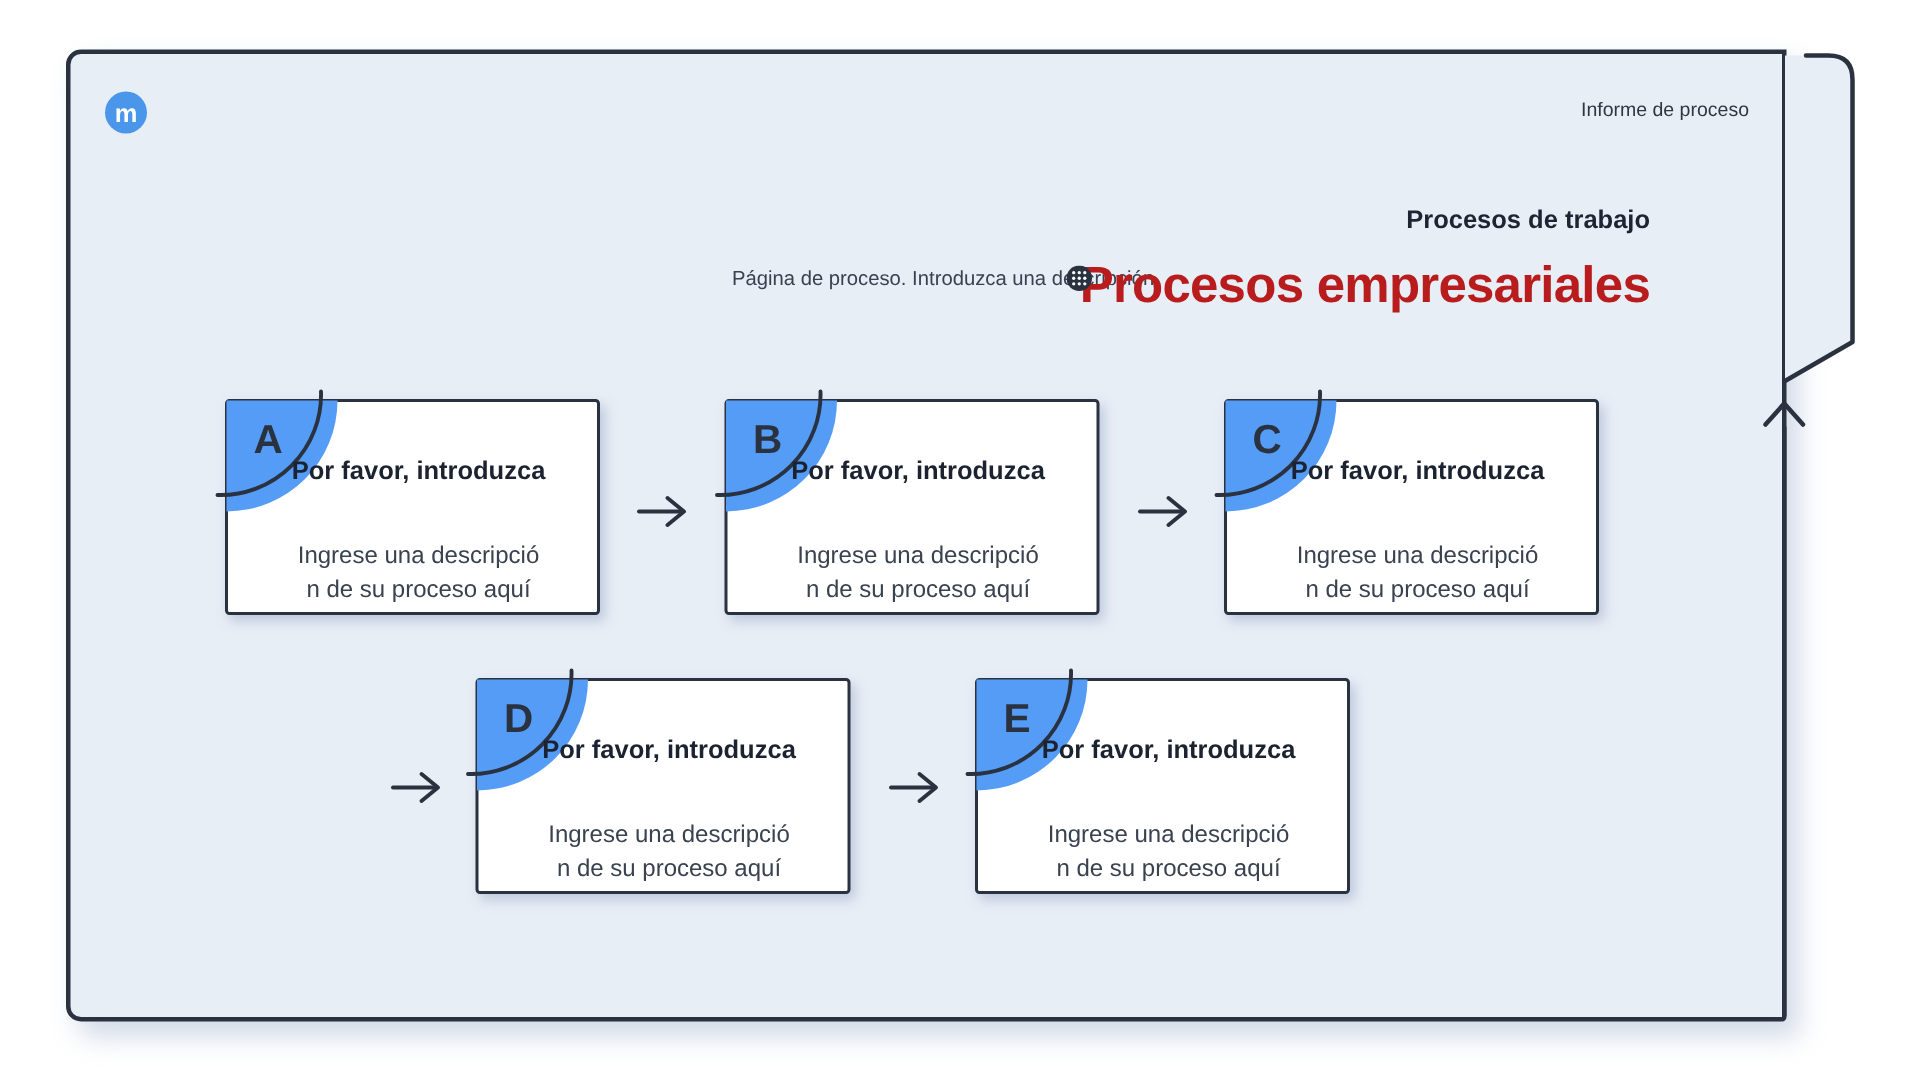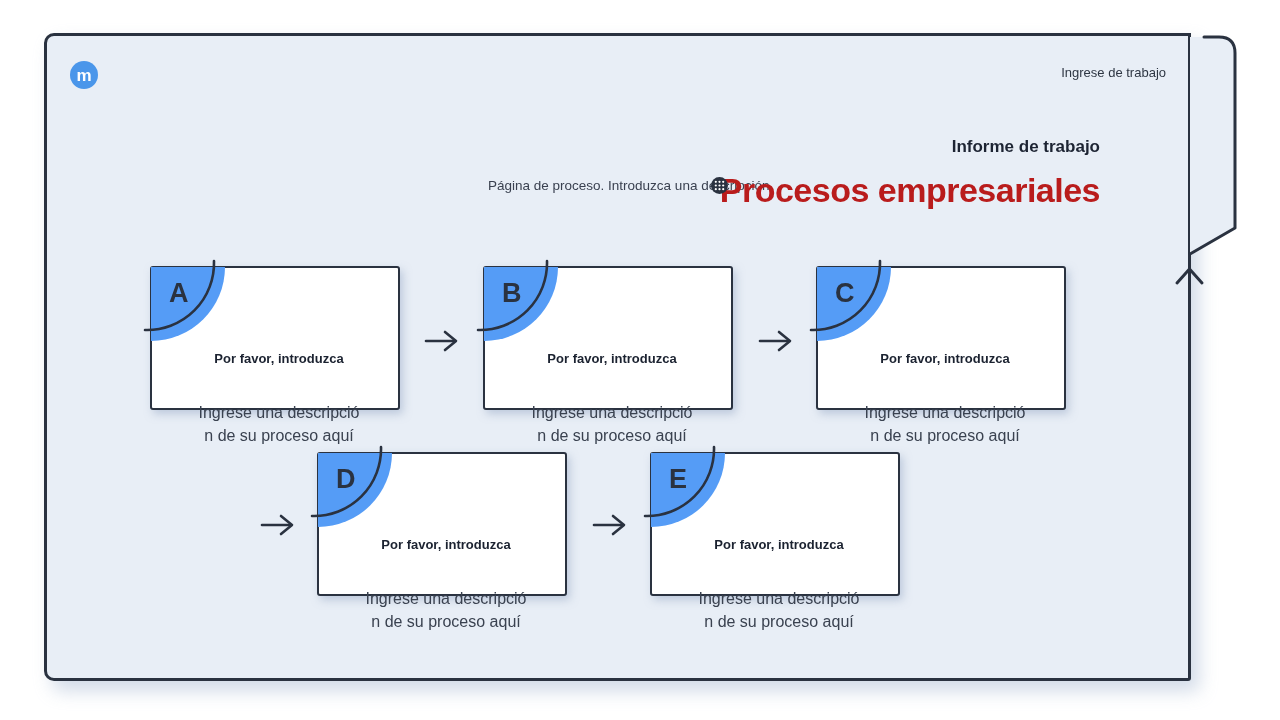--- a/index.html
+++ b/index.html
@@ -48,21 +48,21 @@
   .card-b{left:483px;top:266px;}
   .card-c{left:816px;top:266px;}
   .card-d{left:317px;top:452px;}
   .card-e{left:650px;top:452px;}
 
   .corner-svg{position:absolute;left:-1px;top:-1px;overflow:visible;}
   .badge-letter{
     position:absolute;left:17px;top:10px;font-size:27px;font-weight:bold;color:var(--ink);z-index:2;
   }
   .card-text{position:absolute;top:36px;right:16px;width:206px;text-align:center;}
-  .card-title{font-size:13px;font-weight:bold;color:#1B2230;margin-bottom:6px;white-space:nowrap;margin-top:47px;}
+  .card-title{font-size:17px;font-weight:bold;color:#1B2230;margin-bottom:6px;white-space:nowrap;}
   .card-desc{font-size:16px;color:#3A4250;line-height:1.45;white-space:pre-line;margin-top:35px;}
 
   .flow-arrow{position:absolute;width:36px;height:24px;}
   .arrow-1{left:424px;top:329px;}
   .arrow-2{left:758px;top:329px;}
   .arrow-3{left:260px;top:513px;}
   .arrow-4{left:592px;top:513px;}
 </style>
 </head>
 <body>
@@ -75,22 +75,22 @@
     <path d="M1190,37 L1219,37 Q1235,37 1235,53 L1235,228 L1190,254 Z" fill="var(--panel-bg)" stroke="none"></path>
     <path d="M1204,37 L1219,37 Q1235,37 1235,53 L1235,228 L1190,254" fill="none" stroke="var(--ink)" stroke-width="3" stroke-linejoin="round" stroke-linecap="round"></path>
     <path d="M1189.5,677 L1189.5,285" fill="none" stroke="var(--ink)" stroke-width="3" stroke-linecap="round"></path>
     <path d="M1177,283 L1189.5,269 L1202,283" fill="none" stroke="var(--ink)" stroke-width="3" stroke-linecap="round" stroke-linejoin="round"></path>
   </svg>
 
   <div class="logo">
     <span>m</span>
   </div>
 
-  <div class="note">Ingrese de trabajo</div>
-  <div class="subtitle">Informe de trabajo</div>
+  <div class="note">Informe de proceso</div>
+  <div class="subtitle">Procesos de trabajo</div>
   <div class="big-title">Procesos empresariales</div>
   <div class="instruction">Página de proceso. Introduzca una descripción.</div>
 
   <svg class="dot-icon" viewBox="0 0 17 17">
     <circle cx="8.5" cy="8.5" r="8.5" fill="var(--ink)"></circle>
     <g fill="#ffffff">
       <circle cx="4.8" cy="4.8" r="1.1"></circle>
         <circle cx="8.5" cy="4.8" r="1.1"></circle>
         <circle cx="12.2" cy="4.8" r="1.1"></circle>
       <circle cx="4.8" cy="8.5" r="1.1"></circle>

